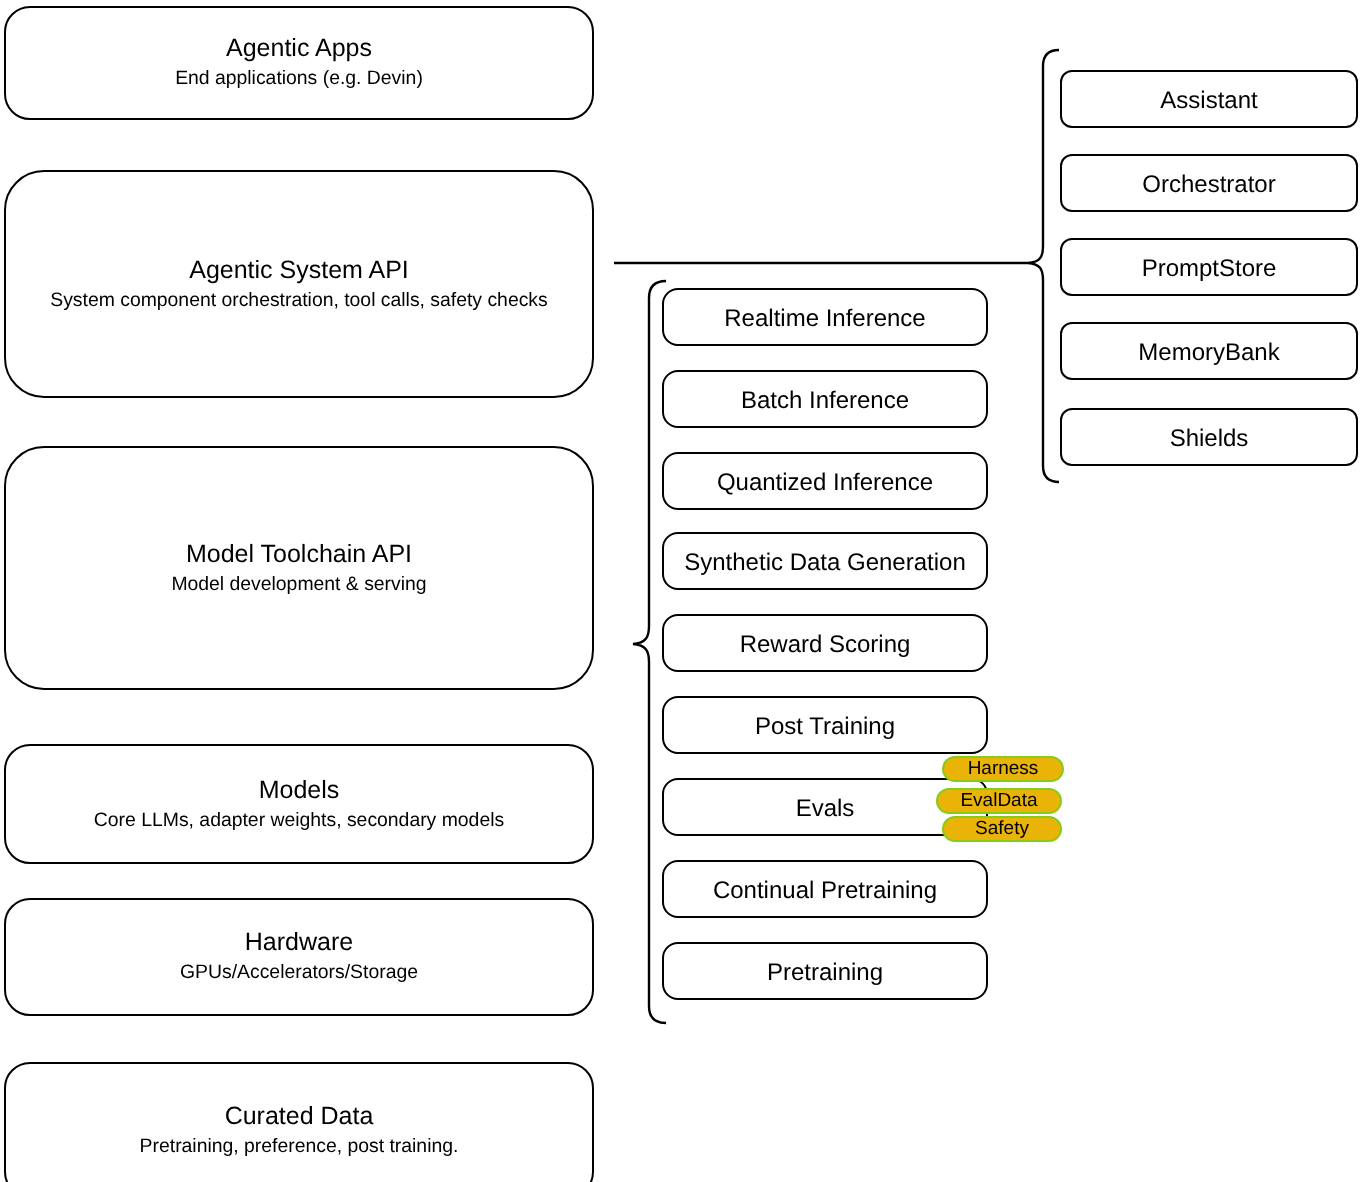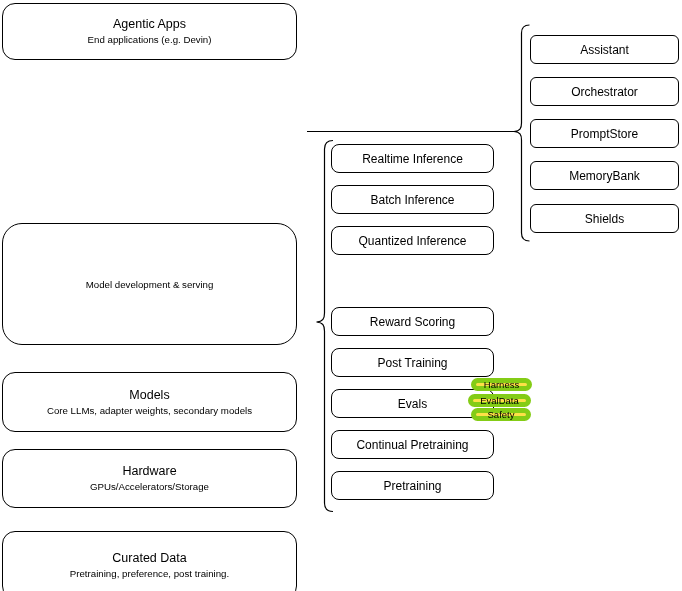--- a/index.html
+++ b/index.html
@@ -27,60 +27,66 @@
   .mid { left:331px; width:163px; height:29px; border-radius:8px; font-size:12px; }
   .mid-1 { top:144px; } .mid-2 { top:185px; } .mid-3 { top:226px; }
   .mid-4 { top:266px; } .mid-5 { top:307px; } .mid-6 { top:348px; }
   .mid-7 { top:389px; } .mid-8 { top:430px; } .mid-9 { top:471px; }
   
   .right { left:530px; width:149px; height:29px; border-radius:6px; font-size:12px; }
   .right-1 { top:35px; } .right-2 { top:77px; } .right-3 { top:119px; }
   .right-4 { top:161px; } .right-5 { top:204px; }
   
   .tag {
-    position:absolute; box-sizing:border-box; background:#fde047;
-    border:5px solid #84cc16; border-radius:7px; font-size:9.5px; line-height:1;
+    position:absolute; box-sizing:border-box; background:#eab308;
+    border:1px solid #84cc16; border-radius:7px; font-size:9.5px; line-height:1;
     display:flex; align-items:center; justify-content:center; z-index:3;
     white-space:nowrap;
   }
   .tag-1 { left:471px; top:378px; width:61px; height:13px; }
   .tag-2 { left:468px; top:394px; width:63px; height:13px; }
   .tag-3 { left:471px; top:408px; width:60px; height:13px;text-align:center; }
   
   .overlay { position:absolute; left:0; top:0; z-index:2; pointer-events:none; }
   .overlay path { fill:none; stroke:#000; stroke-width:1.2; }
 </style>
 </head>
 <body>
 
 <div class="canvas">
 
   <div class="box layer layer-1">
     <div class="title">Agentic Apps</div>
     <div class="subtitle">End applications (e.g. Devin)</div>
   </div>
+  <div class="box layer layer-2">
+    <div class="title">Agentic System API</div>
+    <div class="subtitle">System component orchestration, tool calls, safety checks</div>
+  </div>
   <div class="box layer layer-3">
+    <div class="title">Model Toolchain API</div>
     <div class="subtitle">Model development &amp; serving</div>
   </div>
   <div class="box layer layer-4">
     <div class="title">Models</div>
     <div class="subtitle">Core LLMs, adapter weights, secondary models</div>
   </div>
   <div class="box layer layer-5">
     <div class="title">Hardware</div>
     <div class="subtitle">GPUs/Accelerators/Storage</div>
   </div>
   <div class="box layer layer-6">
     <div class="title">Curated Data</div>
     <div class="subtitle">Pretraining, preference, post training.</div>
   </div>
 
   <div class="box mid mid-1">Realtime Inference</div>
   <div class="box mid mid-2">Batch Inference</div>
   <div class="box mid mid-3">Quantized Inference</div>
+  <div class="box mid mid-4">Synthetic Data Generation</div>
   <div class="box mid mid-5">Reward Scoring</div>
   <div class="box mid mid-6">Post Training</div>
   <div class="box mid mid-7">Evals</div>
   <div class="box mid mid-8">Continual Pretraining</div>
   <div class="box mid mid-9">Pretraining</div>
 
   <div class="tag tag-1">Harness</div>
   <div class="tag tag-2">EvalData</div>
   <div class="tag tag-3">Safety</div>
 

